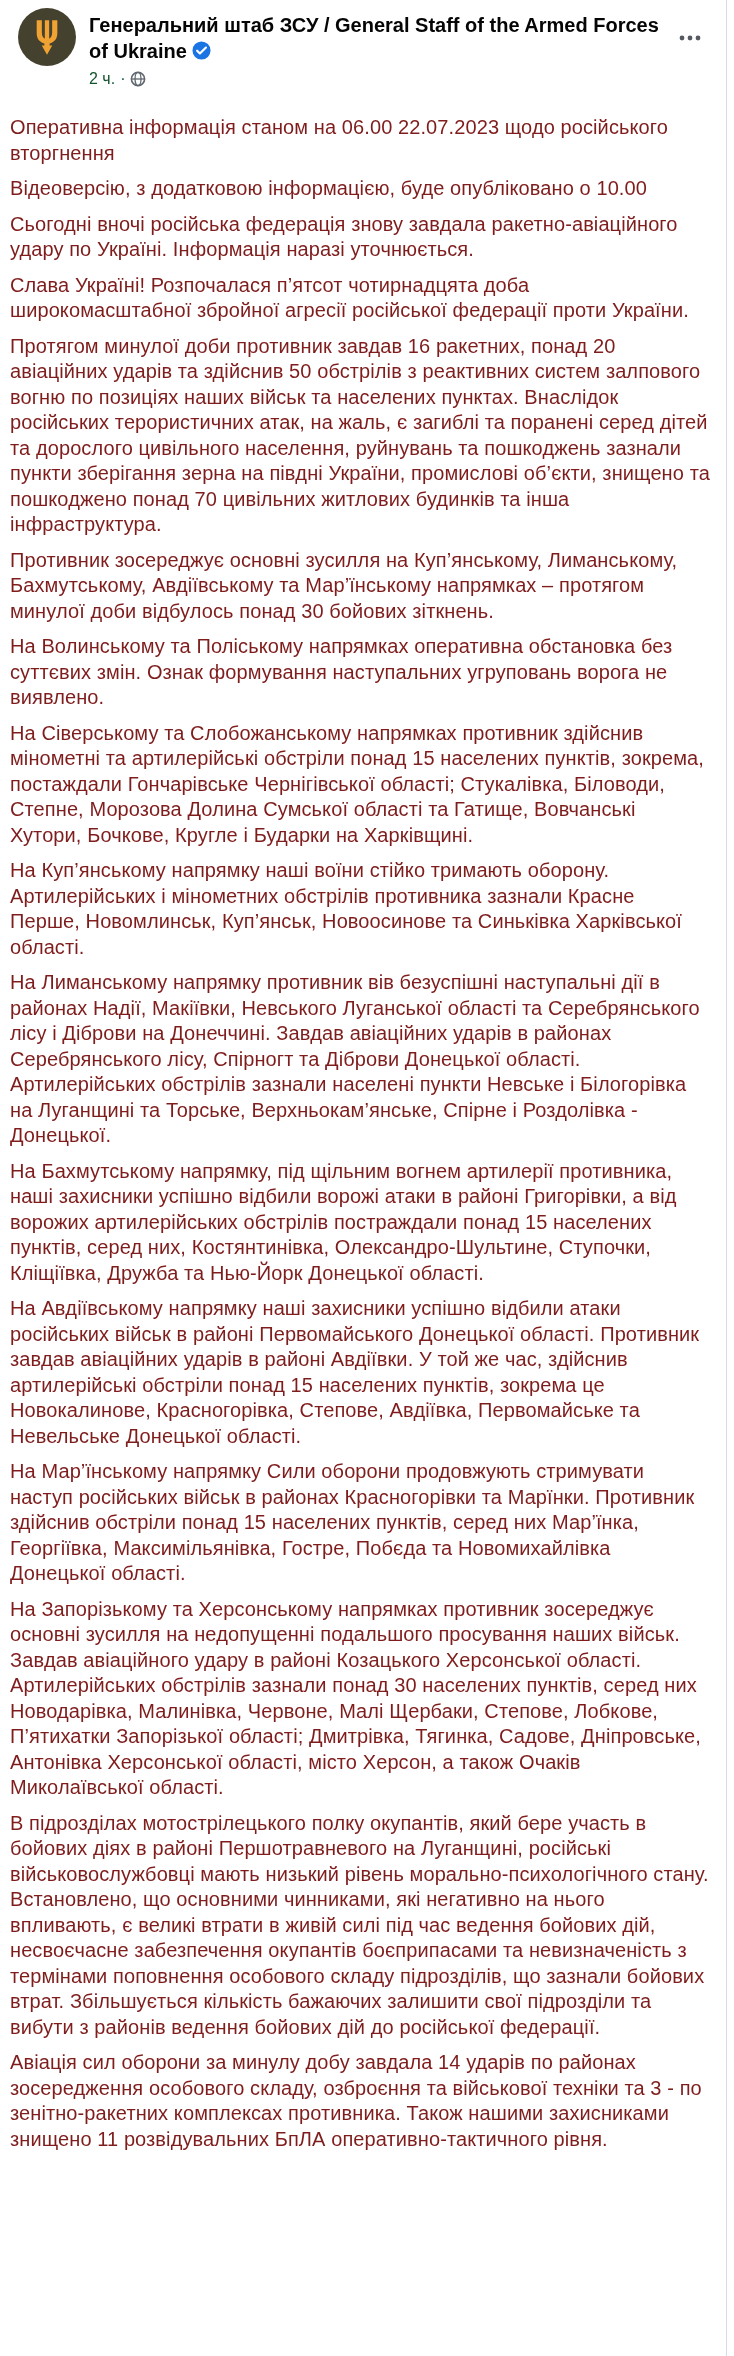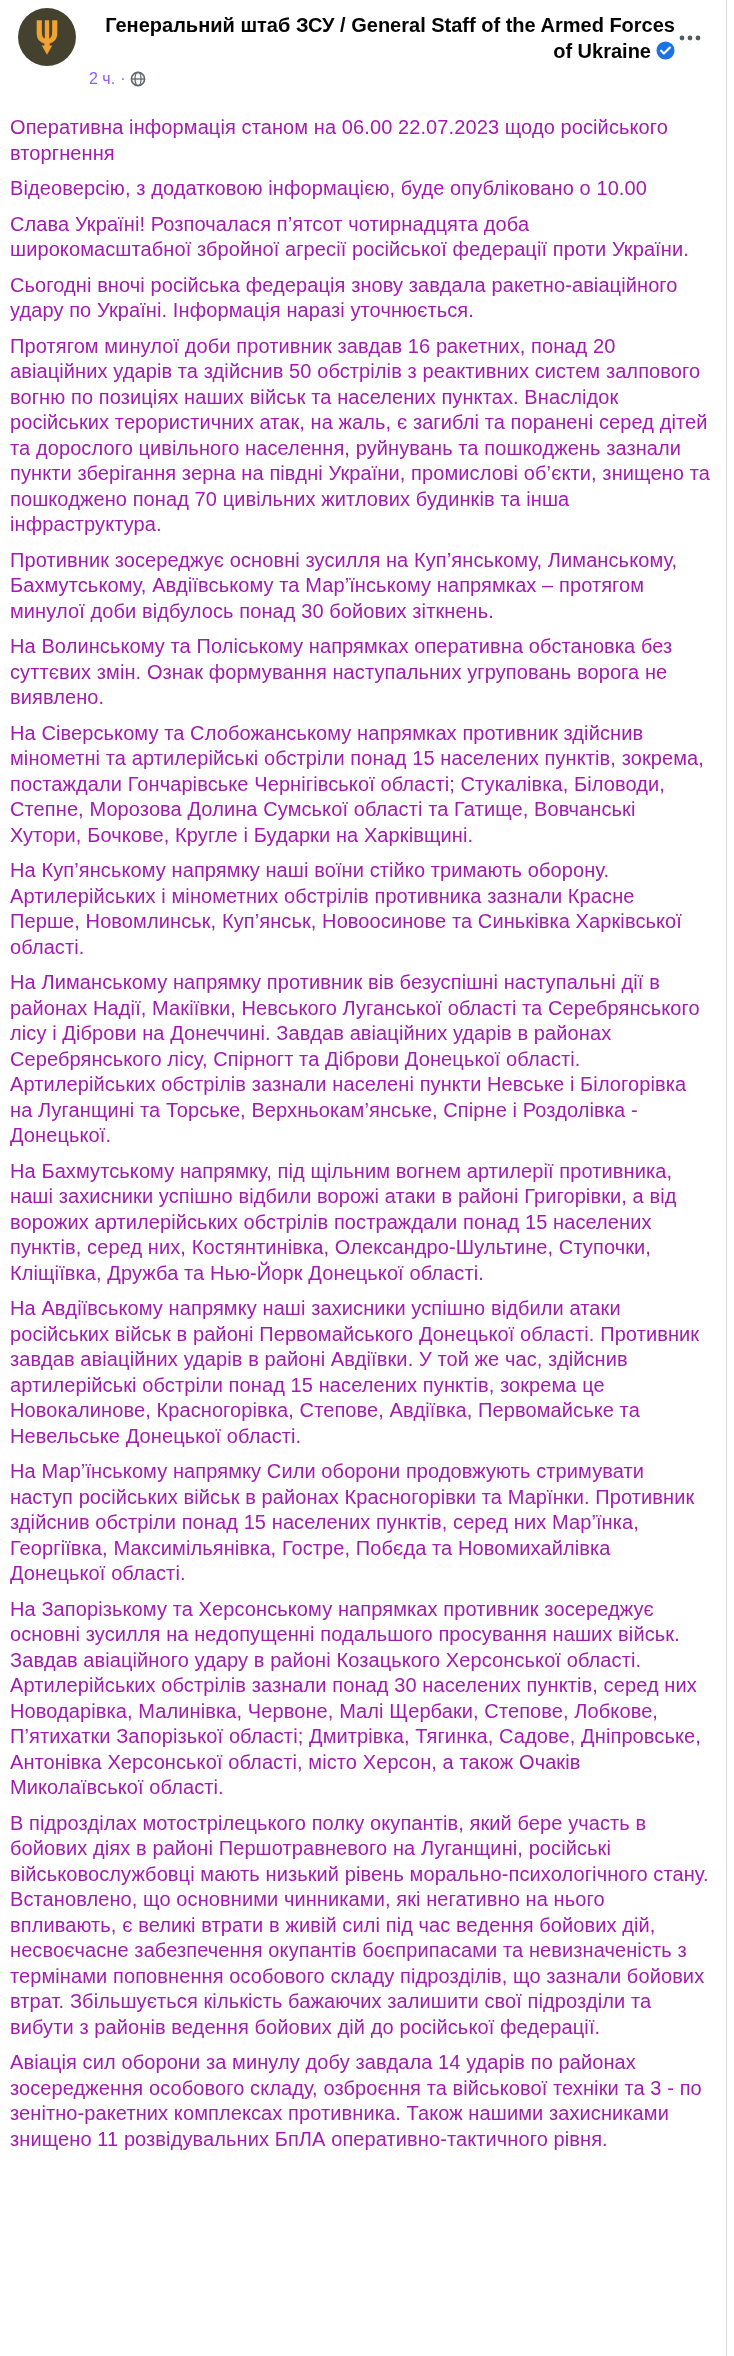--- a/index.html
+++ b/index.html
@@ -32,44 +32,44 @@
     flex: 0 0 auto;
     width: 58px; height: 58px;
     border-radius: 50%;
     background: #45412f;
     display: flex; align-items: center; justify-content: center;
     cursor: pointer;
   }
   .head-text { margin-left: 13px; padding-top: 4px; max-width: 586px; }
   .page-name {
     font-size: 20px; font-weight: 700; line-height: 26px;
-    color: #050505; cursor: pointer; text-align: right;
+    color: #050505; cursor: pointer;
   }
   .page-name .vbadge { margin-left: 5px; vertical-align: -2px; }
   .meta {
     margin-top: 4px;
-    font-size: 16px; color: #8b5cf6;
+    font-size: 16px; color: #14532d;
     display: flex; align-items: center; gap: 5px;
   }
   .more-btn {
     position: absolute; top: 20px; right: 26px;
     width: 36px; height: 36px;
     display: flex; align-items: center; justify-content: center;
     border-radius: 50%; cursor: pointer; background: transparent;
     border: none;
   }
   
   .content {
     padding: 27px 24px 0 10px;
   }
   .content p {
     font-size: 20px;
     line-height: 25.5px;
     margin-bottom: 10px;
-    color: #a21caf;
+    color: #7f1d1d;
     letter-spacing: 0.1px;
   }
 </style>
 </head>
 <body>
 
 <div class="post">
   <div class="right-edge"></div>
 
   <div class="header">
@@ -106,22 +106,22 @@
           <circle cx="12" cy="4" r="2.4" fill="#555a61"></circle>
           <circle cx="20" cy="4" r="2.4" fill="#555a61"></circle>
         </svg>
       </span>
     </button>
   </div>
 
   <div class="content">
     <p>Оперативна інформація станом на 06.00 22.07.2023 щодо російського вторгнення</p>
     <p>Відеоверсію, з додатковою інформацією, буде опубліковано о 10.00</p>
+    <p>Сьогодні вночі російська федерація знову завдала ракетно-авіаційного удару по Україні. Інформація наразі уточнюється.</p>
     <p>Слава Україні! Розпочалася п’ятсот чотирнадцята доба широкомасштабної збройної агресії російської федерації проти України.</p>
-    <p>Сьогодні вночі російська федерація знову завдала ракетно-авіаційного удару по Україні. Інформація наразі уточнюється.</p>
     <p>Протягом минулої доби противник завдав 16 ракетних, понад 20 авіаційних ударів та здійснив 50 обстрілів з реактивних систем залпового вогню по позиціях наших військ та населених пунктах. Внаслідок російських терористичних атак, на жаль, є загиблі та поранені серед дітей та дорослого цивільного населення, руйнувань та пошкоджень зазнали пункти зберігання зерна на півдні України, промислові об’єкти, знищено та пошкоджено понад 70 цивільних житлових будинків та інша інфраструктура.</p>
     <p>Противник зосереджує основні зусилля на Куп’янському, Лиманському, Бахмутському, Авдіївському та Мар’їнському напрямках – протягом минулої доби відбулось понад 30 бойових зіткнень.</p>
     <p>На Волинському та Поліському напрямках оперативна обстановка без суттєвих змін. Ознак формування наступальних угруповань ворога не виявлено.</p>
     <p>На Сіверському та Слобожанському напрямках противник здійснив мінометні та артилерійські обстріли понад 15 населених пунктів, зокрема, постаждали Гончарівське Чернігівської області; Стукалівка, Біловоди, Степне, Морозова Долина Сумської області та Гатище, Вовчанські Хутори, Бочкове, Кругле і Бударки на Харківщині.</p>
     <p>На Куп’янському напрямку наші воїни стійко тримають оборону. Артилерійських і мінометних обстрілів противника зазнали Красне Перше, Новомлинськ, Куп’янськ, Новоосинове та Синьківка Харківської області.</p>
     <p>На Лиманському напрямку противник вів безуспішні наступальні дії в районах Надії, Макіївки, Невського Луганської області та Серебрянського лісу і Діброви на Донеччині. Завдав авіаційних ударів в районах Серебрянського лісу, Спірногт та Діброви Донецької області. Артилерійських обстрілів зазнали населені пункти Невське і Білогорівка на Луганщині та Торське, Верхньокам’янське, Спірне і Роздолівка - Донецької.</p>
     <p>На Бахмутському напрямку, під щільним вогнем артилерії противника, наші захисники успішно відбили ворожі атаки в районі Григорівки, а від ворожих артилерійських обстрілів постраждали понад 15 населених пунктів, серед них, Костянтинівка, Олександро-Шультине, Ступочки, Кліщіївка, Дружба та Нью-Йорк Донецької області.</p>
     <p>На Авдіївському напрямку наші захисники успішно відбили атаки російських військ в районі Первомайського Донецької області. Противник завдав авіаційних ударів в районі Авдіївки. У той же час, здійснив артилерійські обстріли понад 15 населених пунктів, зокрема це Новокалинове, Красногорівка, Степове, Авдіївка, Первомайське та Невельське Донецької області.</p>
     <p>На Мар’їнському напрямку Сили оборони продовжують стримувати наступ російських військ в районах Красногорівки та Марїнки. Противник здійснив обстріли понад 15 населених пунктів, серед них Мар’їнка, Георгіївка, Максимільянівка, Гостре, Побєда та Новомихайлівка Донецької області.</p>
     <p>На Запорізькому та Херсонському напрямках противник зосереджує основні зусилля на недопущенні подальшого просування наших військ. Завдав авіаційного удару в районі Козацького Херсонської області. Артилерійських обстрілів зазнали понад 30 населених пунктів, серед них Новодарівка, Малинівка, Червоне, Малі Щербаки, Степове, Лобкове, П’ятихатки Запорізької області; Дмитрівка, Тягинка, Садове, Дніпровське, Антонівка Херсонської області, місто Херсон, а також Очаків Миколаївської області.</p>

